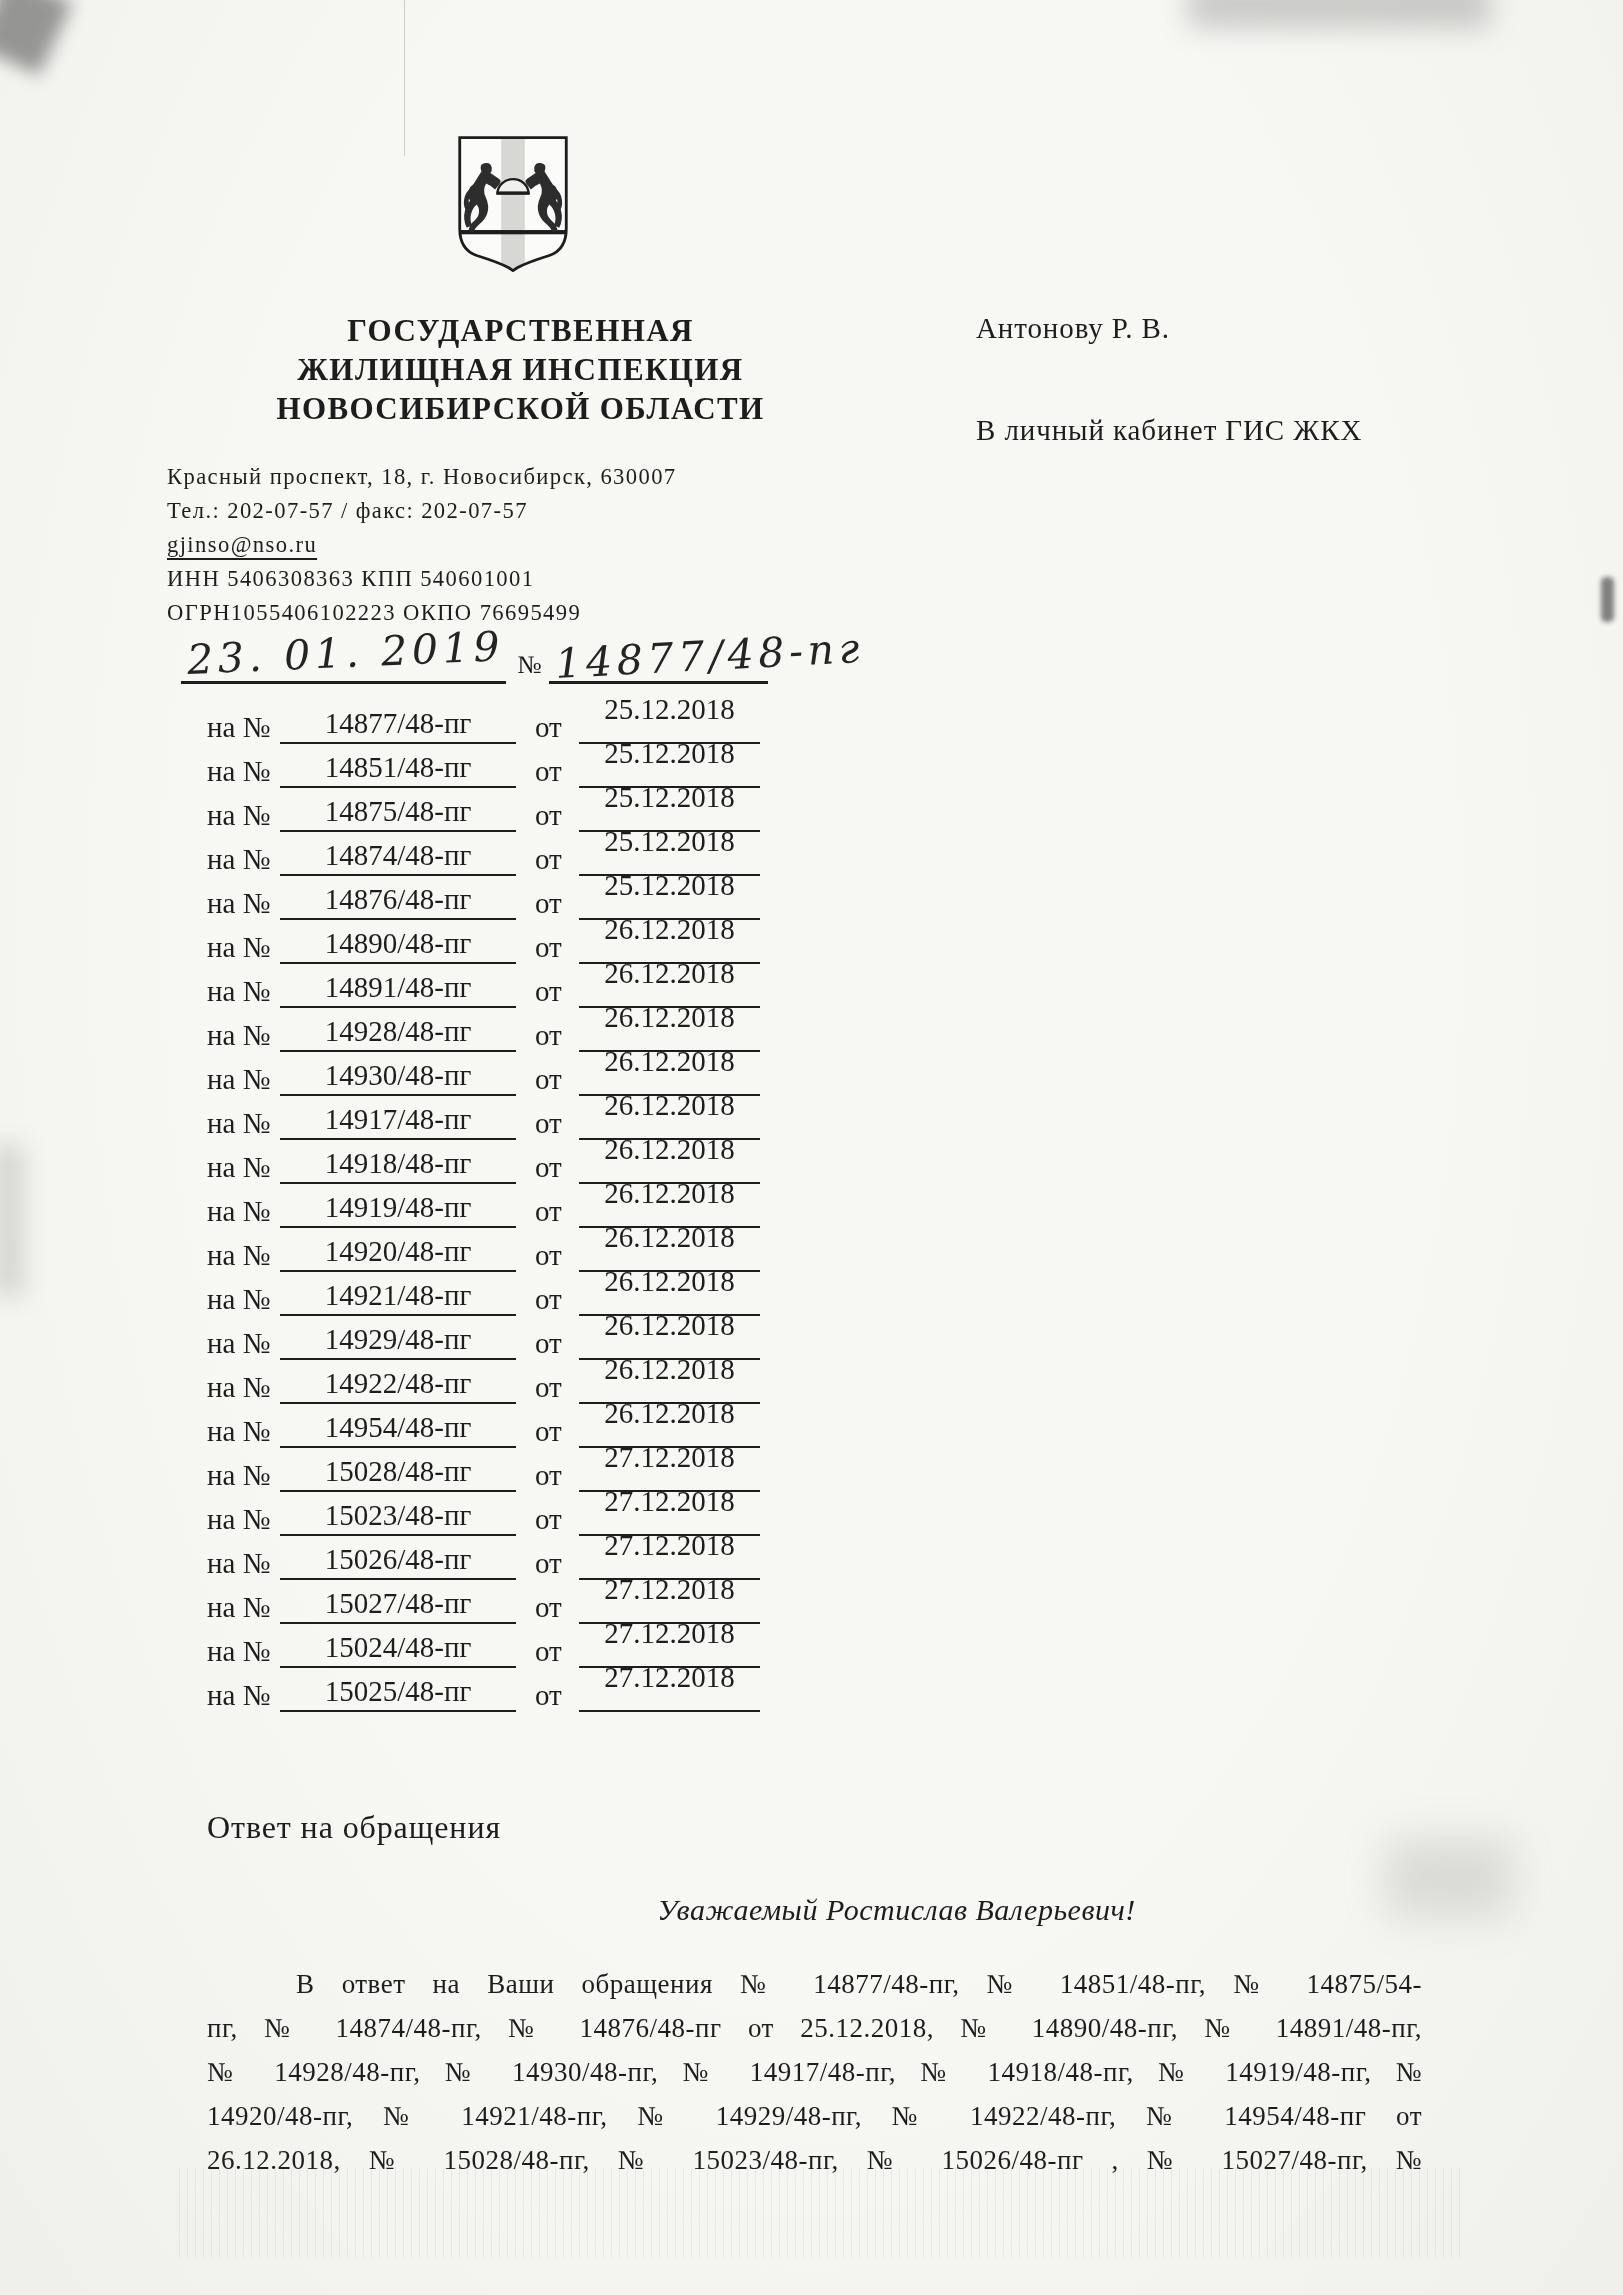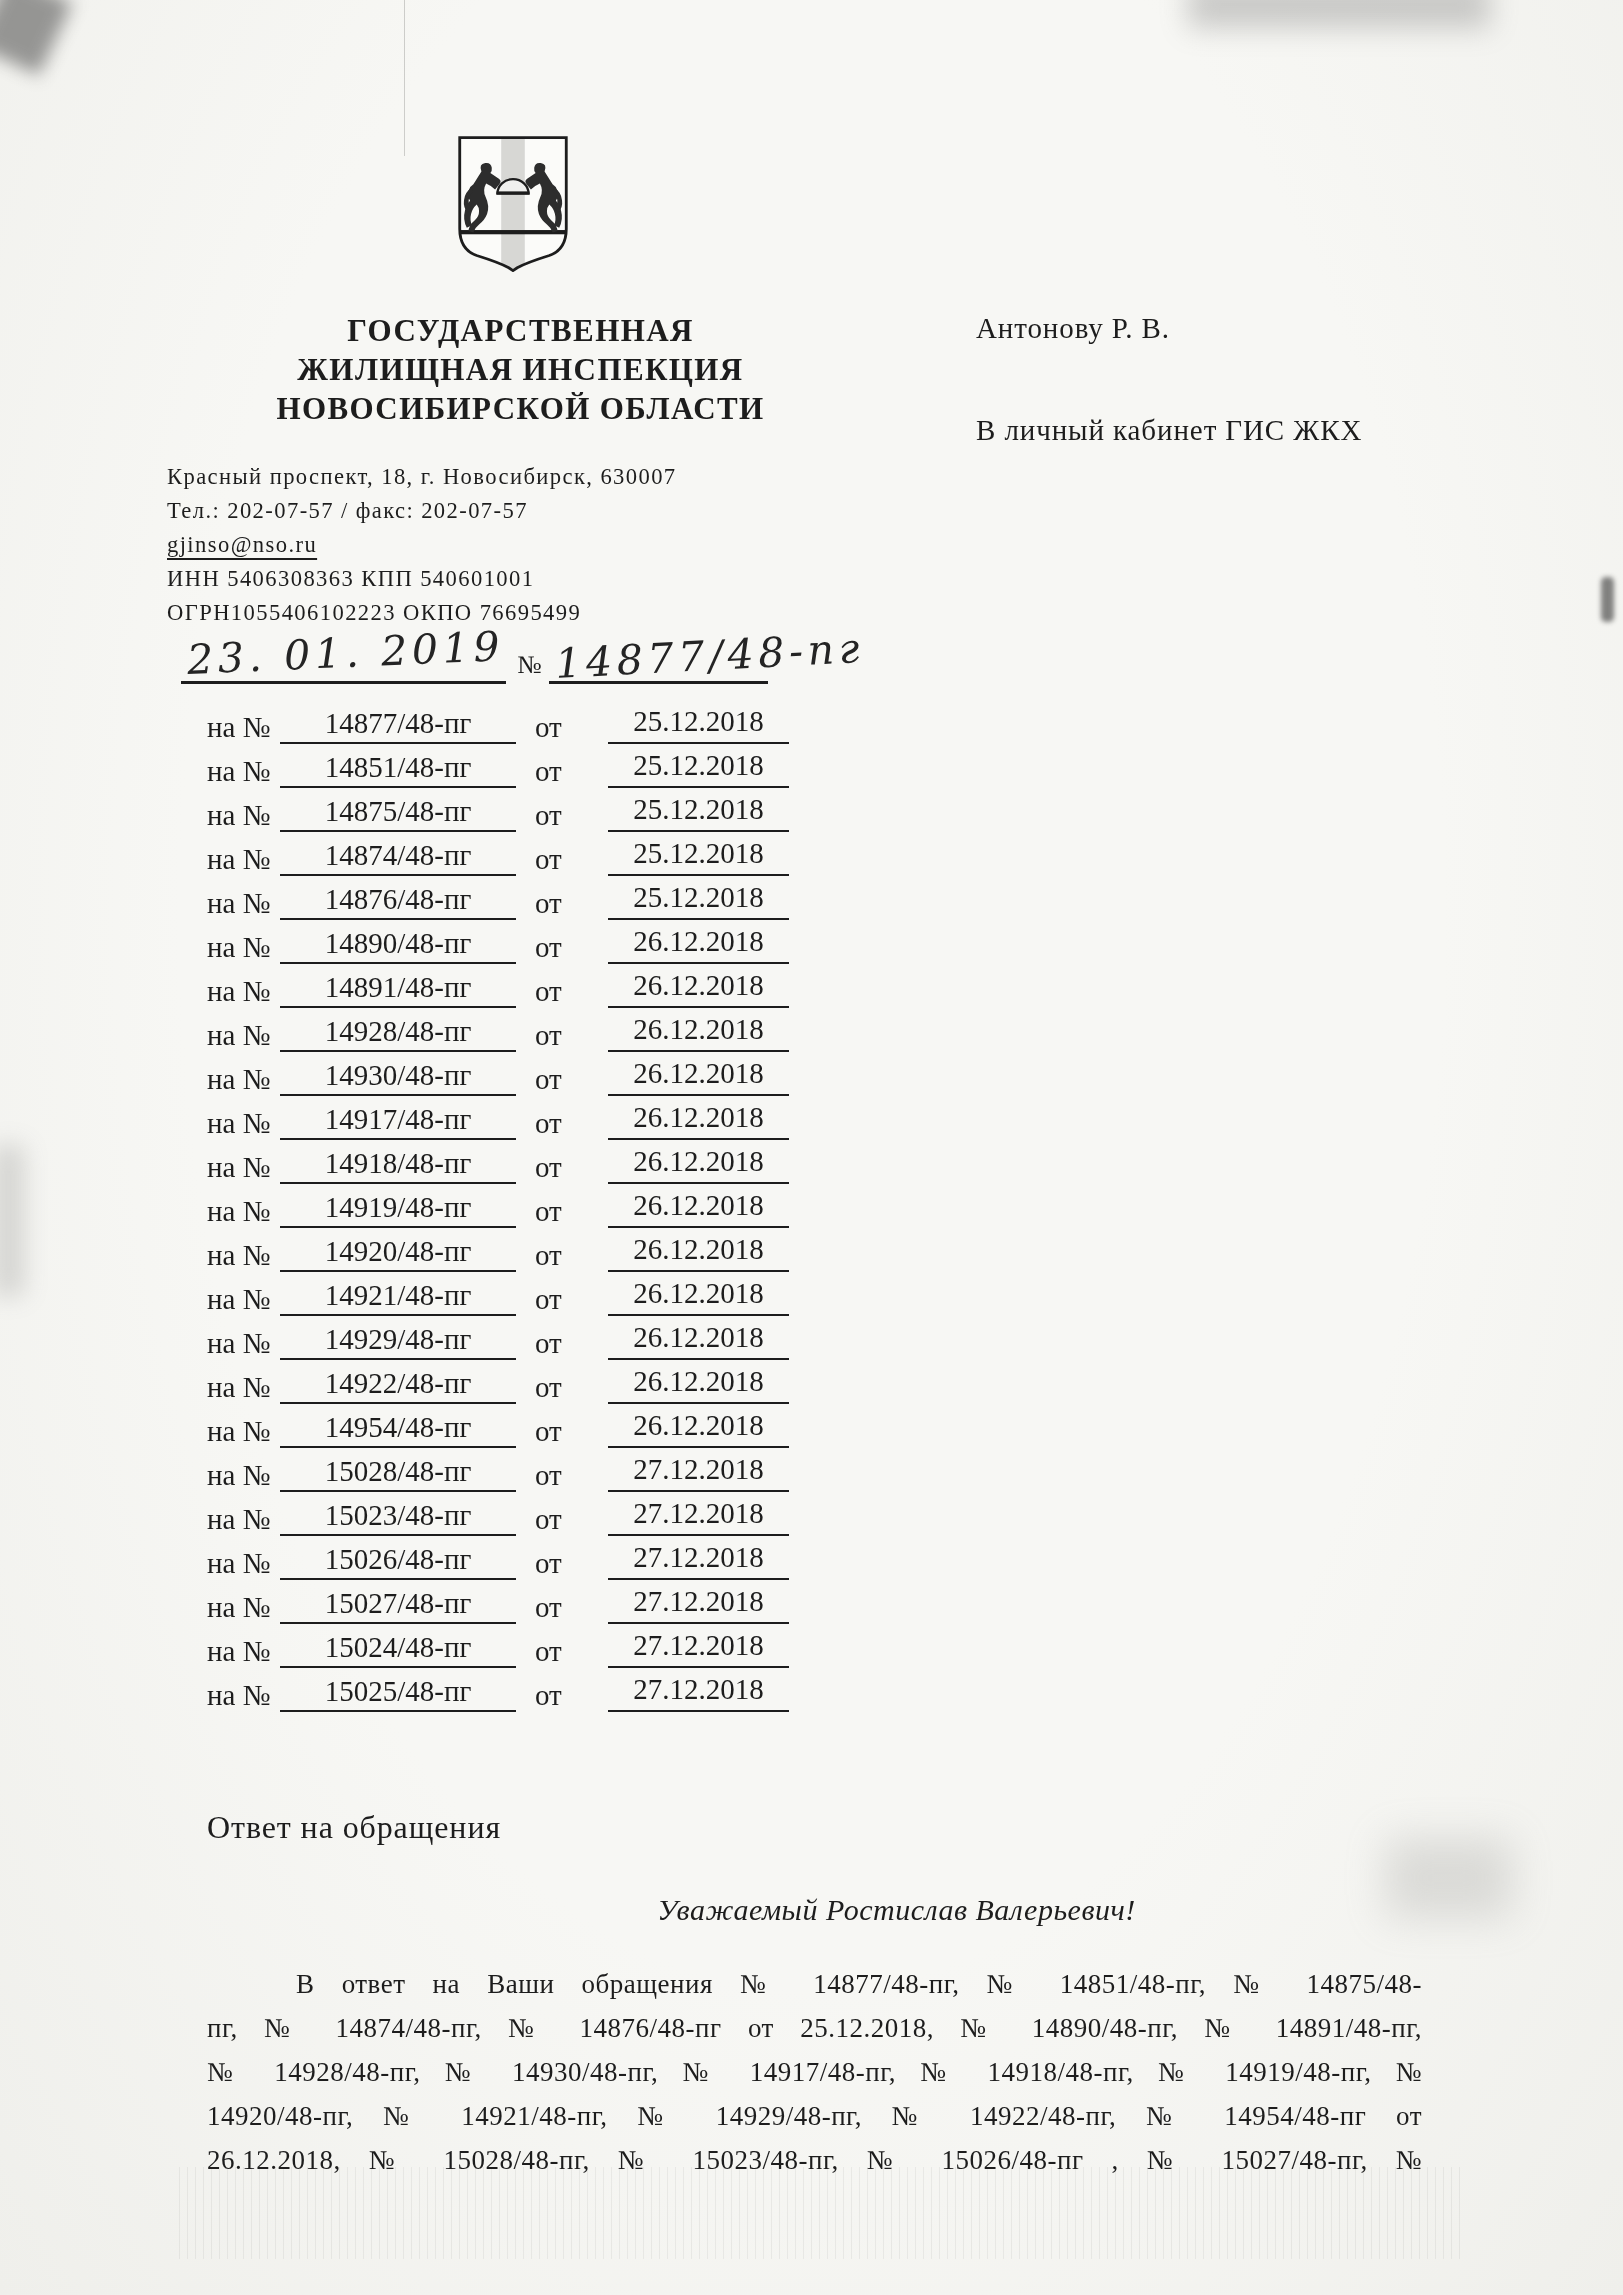--- a/index.html
+++ b/index.html
@@ -40,21 +40,21 @@
     font-size:41px;letter-spacing:4.7px;white-space:nowrap;color:#242424;}
   .hw-date{transform:rotate(-2.5deg);}
   .hw-num{transform:rotate(-3deg);bottom:0.9px;}
   
   .refs{position:absolute;left:207px;top:702px;font-size:29px;}
   .ref-row{position:relative;height:44px;width:589px;}
   .ref-row span{position:absolute;bottom:1.9px;display:block;}
   .ref-pfx{left:0;}
   .ref-num{left:73px;width:236px;text-align:center;border-bottom:2.8px solid #1d1d1d;padding-bottom:2.4px;}
   .ref-ot{left:328px;}
-  .ref-date{left:401px;width:181px;text-align:center;border-bottom:2.8px solid #1d1d1d;padding-bottom:4px;}
+  .ref-date{left:372px;width:181px;text-align:center;border-bottom:2.8px solid #1d1d1d;padding-bottom:16px;}
   
   .subject{position:absolute;left:207px;top:1809px;font-size:32px;letter-spacing:0.9px;}
   .salutation{position:absolute;left:290px;top:1893px;width:1213px;text-align:center;font-size:30px;letter-spacing:0.5px;font-style:italic;}
   .body{position:absolute;left:207px;top:1962px;width:1215px;font-size:27px;line-height:44px;letter-spacing:0.5px;}
   .body-line{text-align:justify;text-align-last:justify;}
   .body-line.indent{text-indent:89px;}
 </style>
 </head>
 <body>
 
@@ -277,21 +277,21 @@
       <span class="ref-pfx">на №</span>
       <span class="ref-num">15025/48-пг</span>
       <span class="ref-ot">от</span>
       <span class="ref-date">27.12.2018</span>
     </div>
   </div>
 
   <div class="subject">Ответ на обращения</div>
   <div class="salutation">Уважаемый Ростислав Валерьевич!</div>
   <div class="body" id="body-lines">
-    <div class="body-line indent">В ответ на Ваши обращения  № 14877/48-пг,  № 14851/48-пг,  №  14875/48-</div>
+    <div class="body-line indent">В ответ на Ваши обращения  № 14877/48-пг,  № 14851/48-пг,  №  14875/54-</div>
 
     <div class="body-line">пг, № 14874/48-пг, № 14876/48-пг от 25.12.2018, №  14890/48-пг, № 14891/48-пг,</div>
 
     <div class="body-line">№ 14928/48-пг, № 14930/48-пг, № 14917/48-пг, № 14918/48-пг,  № 14919/48-пг,  №</div>
 
     <div class="body-line">14920/48-пг, № 14921/48-пг, № 14929/48-пг, №  14922/48-пг,  №  14954/48-пг  от</div>
 
     <div class="body-line">26.12.2018, № 15028/48-пг, № 15023/48-пг, № 15026/48-пг ,  №  15027/48-пг,  №</div>
   </div>
 

